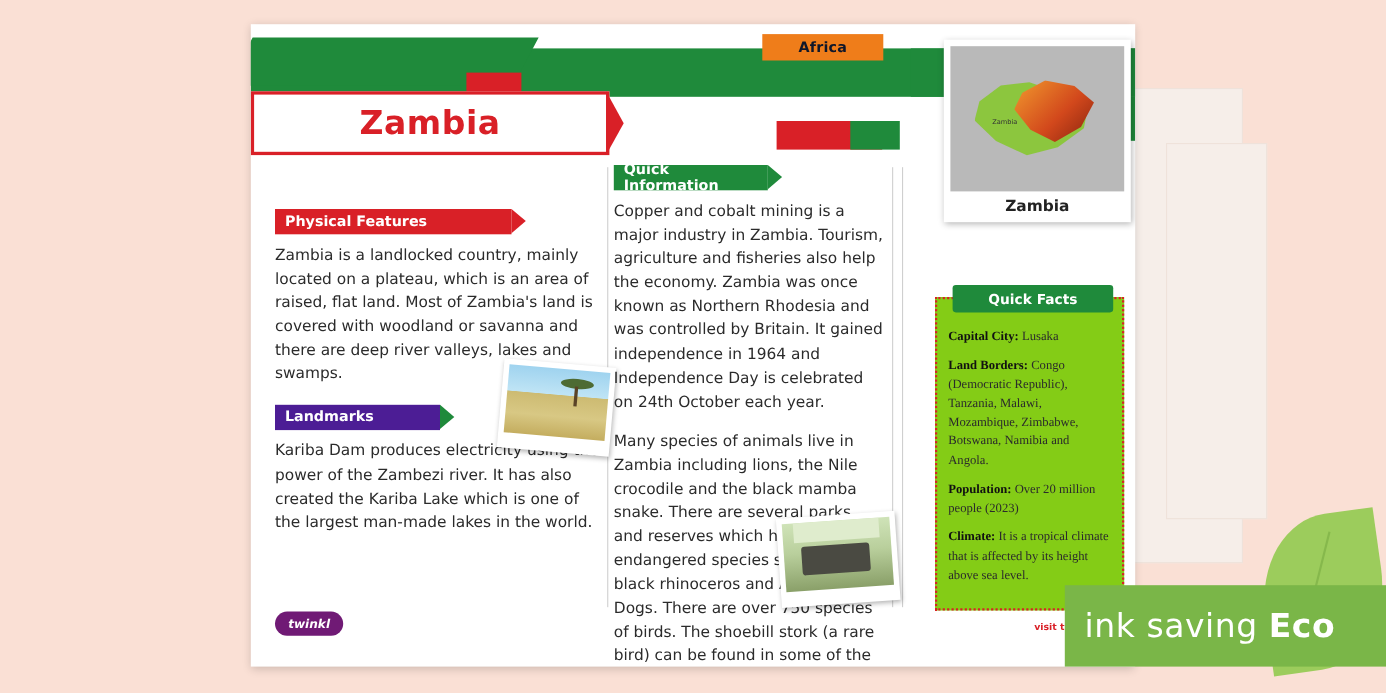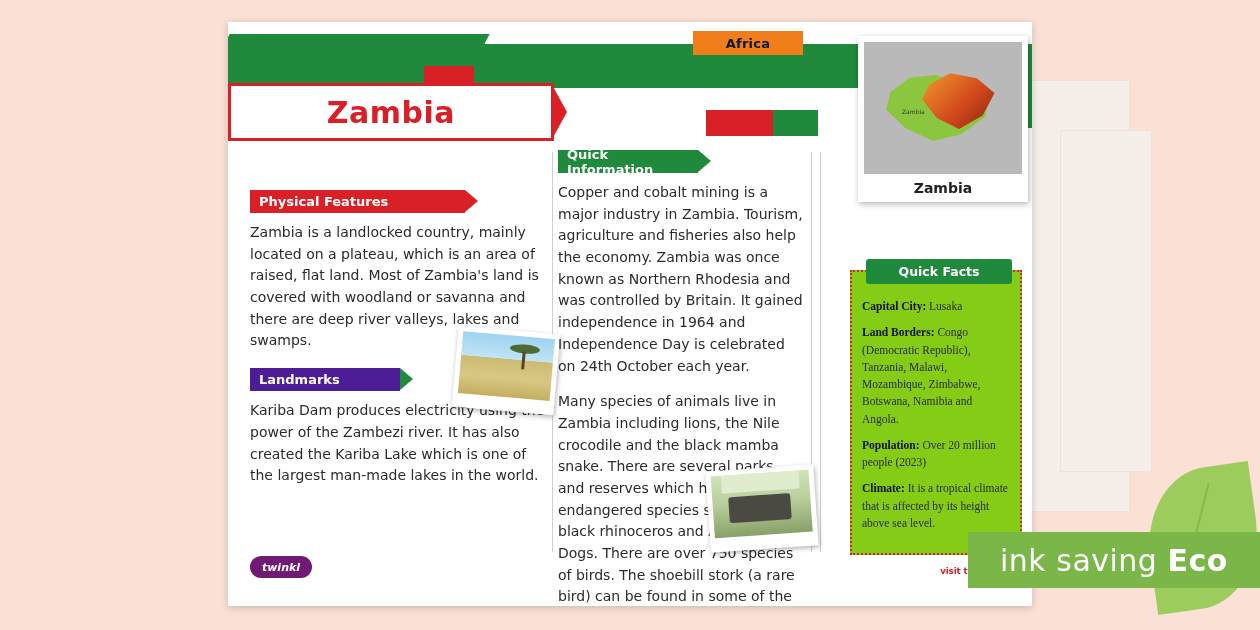--- a/index.html
+++ b/index.html
@@ -345,25 +345,25 @@
     right: 16px; bottom: 30px;
     color: #d92027;
     font-size: 8.5px;
     font-weight: bold;
   }
 
   
   #eco-badge {
     position: absolute;
     left: 968px; top: 532px;
-    width: 292px; height: 56px;
+    width: 292px; height: 74px;
     background: #7ab648;
     display: flex;
     align-items: center;
-    padding-left: 32px;
+    padding-left: 18px;
     box-sizing: border-box;
     color: #ffffff;
     font-size: 30px;
     letter-spacing: .5px;
   }
   #eco-badge .eco-word { font-weight: bold; margin-left: 10px; }
   #eco-leaf {
     position: absolute;
     left: 1148px; top: 468px;
     width: 110px; height: 140px;

